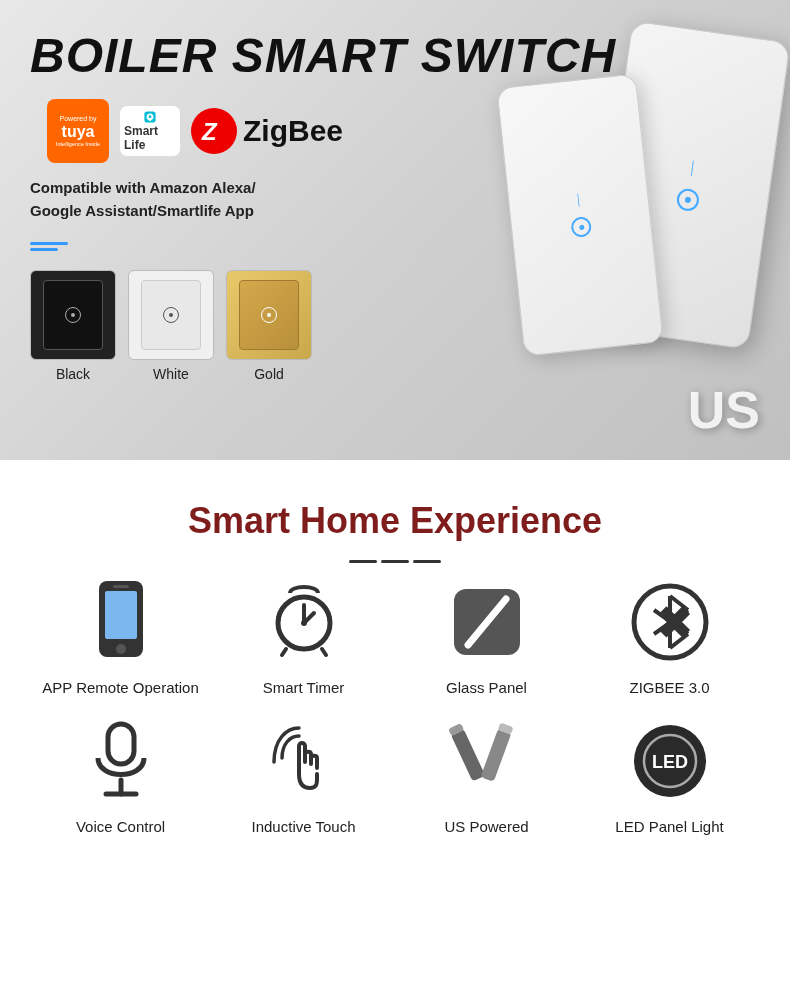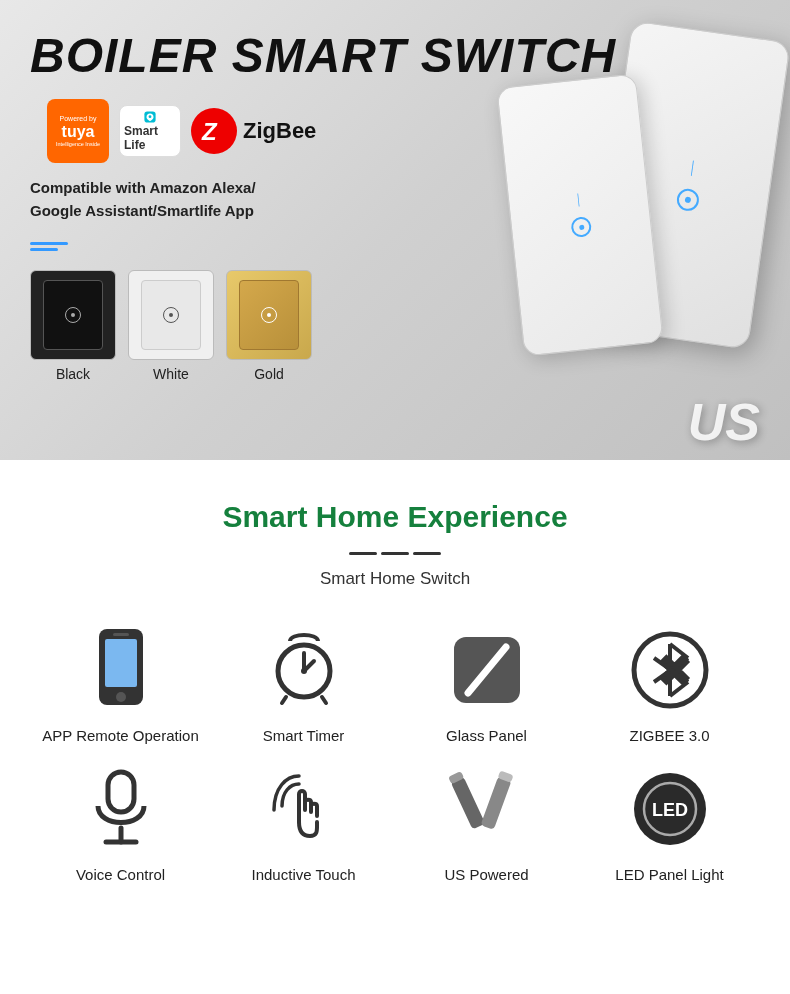--- a/index.html
+++ b/index.html
@@ -97,21 +97,21 @@
       background: #e00;
       border-radius: 50%;
       display: flex;
       align-items: center;
       justify-content: center;
       color: #fff;
       font-size: 26px;
       font-weight: 900;
     }
     .zigbee-text {
-      font-size: 22px;
+      font-size: 30px;
       font-weight: 700;
       color: #111;
     }
 
     .compatible-text {
       font-size: 15px;
       color: #222;
       font-weight: 600;
       line-height: 1.5;
       margin-bottom: 18px;
@@ -201,40 +201,39 @@
       top: 0;
       bottom: 0;
       width: 430px;
       display: flex;
       align-items: center;
       justify-content: center;
     }
 
     .us-label {
       position: absolute;
-      bottom: 8px;
+      bottom: 20px;
       right: 30px;
       font-size: 52px;
       font-weight: 900;
       color: rgba(255,255,255,0.85);
-      font-style: italic;
       text-shadow: 2px 2px 8px rgba(0,0,0,0.3);
     }
 
     
     .smart-home {
       background: #fff;
       padding: 40px 20px 30px;
       text-align: center;
     }
 
     .smart-home-title {
-      font-size: 30px;
+      font-size: 36px;
       font-weight: 900;
-      color: #15803d;
+      color: #7f1d1d;
       margin-bottom: 18px;
     }
 
     .divider-lines {
       display: flex;
       justify-content: center;
       gap: 4px;
       margin-bottom: 14px;
     }
     .divider-line {
@@ -377,21 +376,20 @@
 
 <div class="smart-home">
   <h2 class="smart-home-title">Smart Home Experience</h2>
 
   <div class="divider-lines">
     <div class="divider-line"></div>
     <div class="divider-line"></div>
     <div class="divider-line"></div>
   </div>
 
-  <p class="smart-home-subtitle">Smart Home Switch</p>
 
   <div class="features-grid">
 
     <div class="feature-item">
       <div class="feature-icon-wrap">
         <svg width="60" height="86" viewBox="0 0 60 86">
           <rect x="8" y="2" width="44" height="76" rx="8" fill="#333"></rect>
           <rect x="14" y="12" width="32" height="48" rx="2" fill="#7bb8f0"></rect>
           <circle cx="30" cy="70" r="5" fill="#555"></circle>
           <rect x="22" y="6" width="16" height="3" rx="1.5" fill="#555"></rect>

